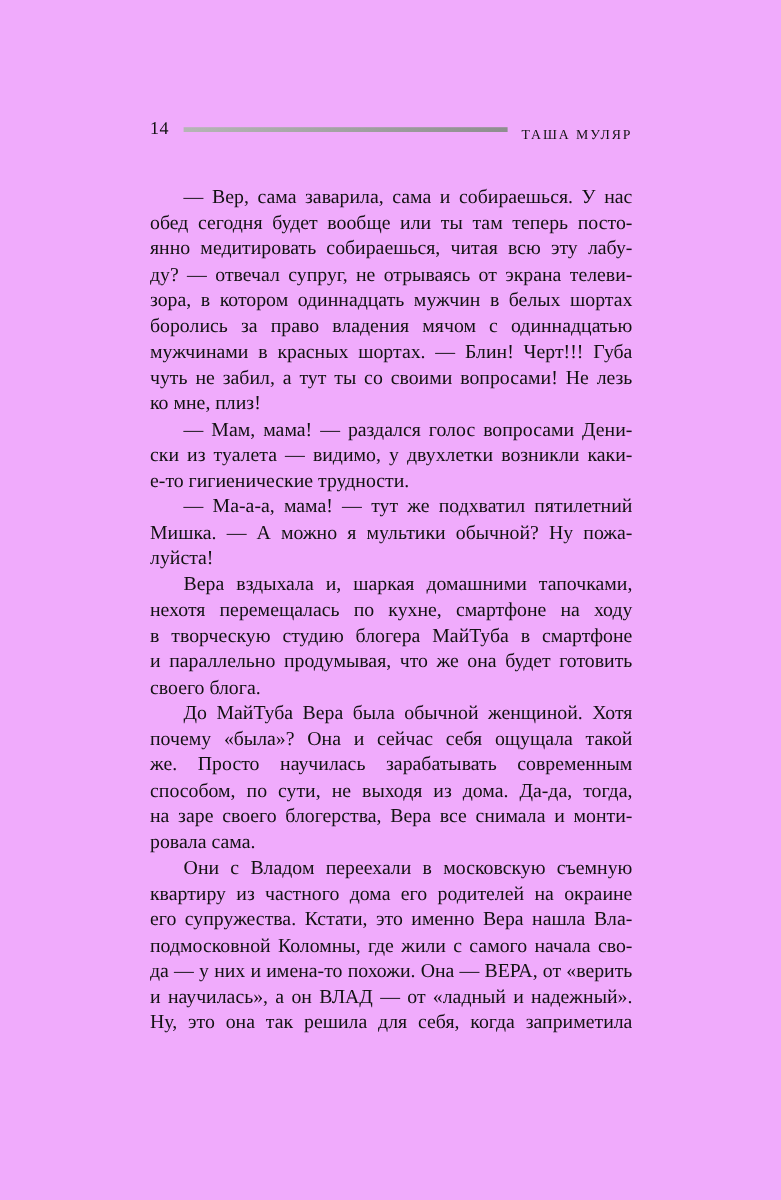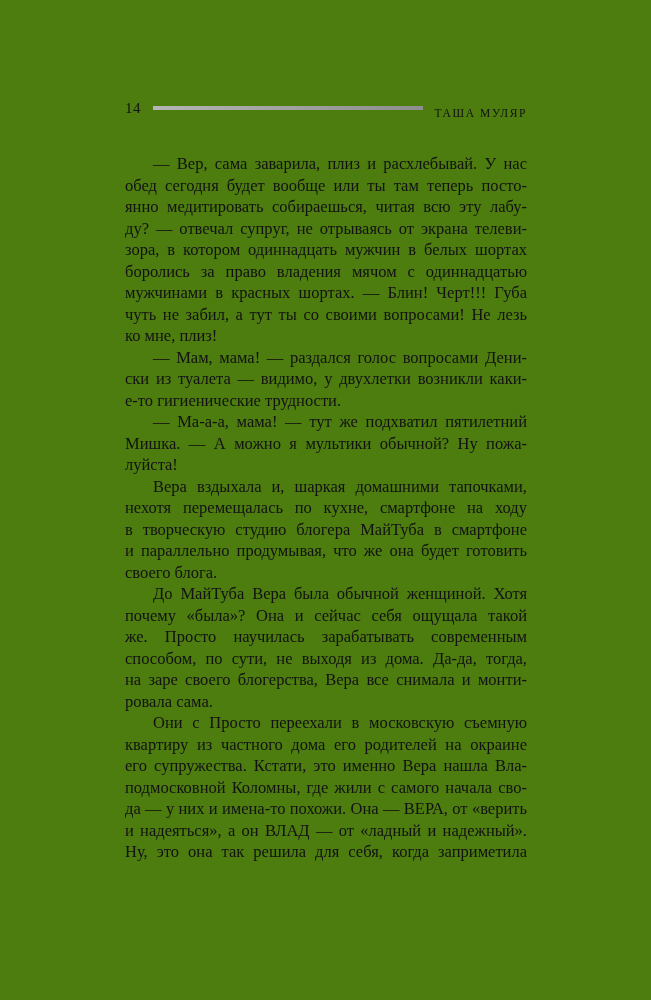--- a/index.html
+++ b/index.html
@@ -10,21 +10,21 @@
   body {
     width: 651px;
     height: 1000px;
     font-family: "Liberation Serif", "DejaVu Serif", serif;
     color: #121212;
   }
   .page {
     position: relative;
     width: 651px;
     height: 1000px;
-    background: #4d7c0f;
+    background: #f0abfc;
     overflow: hidden;
   }
   .header {
     position: absolute;
     left: 125px;
     top: 97px;
     width: 402px;
     display: flex;
     align-items: center;
     gap: 12px;
@@ -73,21 +73,21 @@
 
 <div class="page">
   <div class="header">
     <span class="page-number">14</span>
     <span class="header-rule"></span>
     <span class="running-head">ТАША МУЛЯР</span>
   </div>
 
   <div class="body-text">
       <div class="para">
-        <div class="line indent">— Вер, сама заварила, плиз и расхлебывай. У нас</div>
+        <div class="line indent">— Вер, сама заварила, сама и собираешься. У нас</div>
         <div class="line">обед сегодня будет вообще или ты там теперь посто-</div>
         <div class="line">янно медитировать собираешься, читая всю эту лабу-</div>
         <div class="line">ду? — отвечал супруг, не отрываясь от экрана телеви-</div>
         <div class="line">зора, в котором одиннадцать мужчин в белых шортах</div>
         <div class="line">боролись за право владения мячом с одиннадцатью</div>
         <div class="line">мужчинами в красных шортах. — Блин! Черт!!! Губа</div>
         <div class="line">чуть не забил, а тут ты со своими вопросами! Не лезь</div>
         <div class="line last">ко мне, плиз!</div>
       </div>
       <div class="para">
@@ -109,22 +109,22 @@
       </div>
       <div class="para">
         <div class="line indent">До МайТуба Вера была обычной женщиной. Хотя</div>
         <div class="line">почему «была»? Она и сейчас себя ощущала такой</div>
         <div class="line">же. Просто научилась зарабатывать современным</div>
         <div class="line">способом, по сути, не выходя из дома. Да-да, тогда,</div>
         <div class="line">на заре своего блогерства, Вера все снимала и монти-</div>
         <div class="line last">ровала сама.</div>
       </div>
       <div class="para">
-        <div class="line indent">Они с Просто переехали в московскую съемную</div>
+        <div class="line indent">Они с Владом переехали в московскую съемную</div>
         <div class="line">квартиру из частного дома его родителей на окраине</div>
         <div class="line">его супружества. Кстати, это именно Вера нашла Вла-</div>
         <div class="line">подмосковной Коломны, где жили с самого начала сво-</div>
         <div class="line">да — у них и имена-то похожи. Она — ВЕРА, от «верить</div>
-        <div class="line">и надеяться», а он ВЛАД — от «ладный и надежный».</div>
+        <div class="line">и научилась», а он ВЛАД — от «ладный и надежный».</div>
         <div class="line">Ну, это она так решила для себя, когда заприметила</div>
       </div>
     </div>
 </div>
 
 </body></html>

